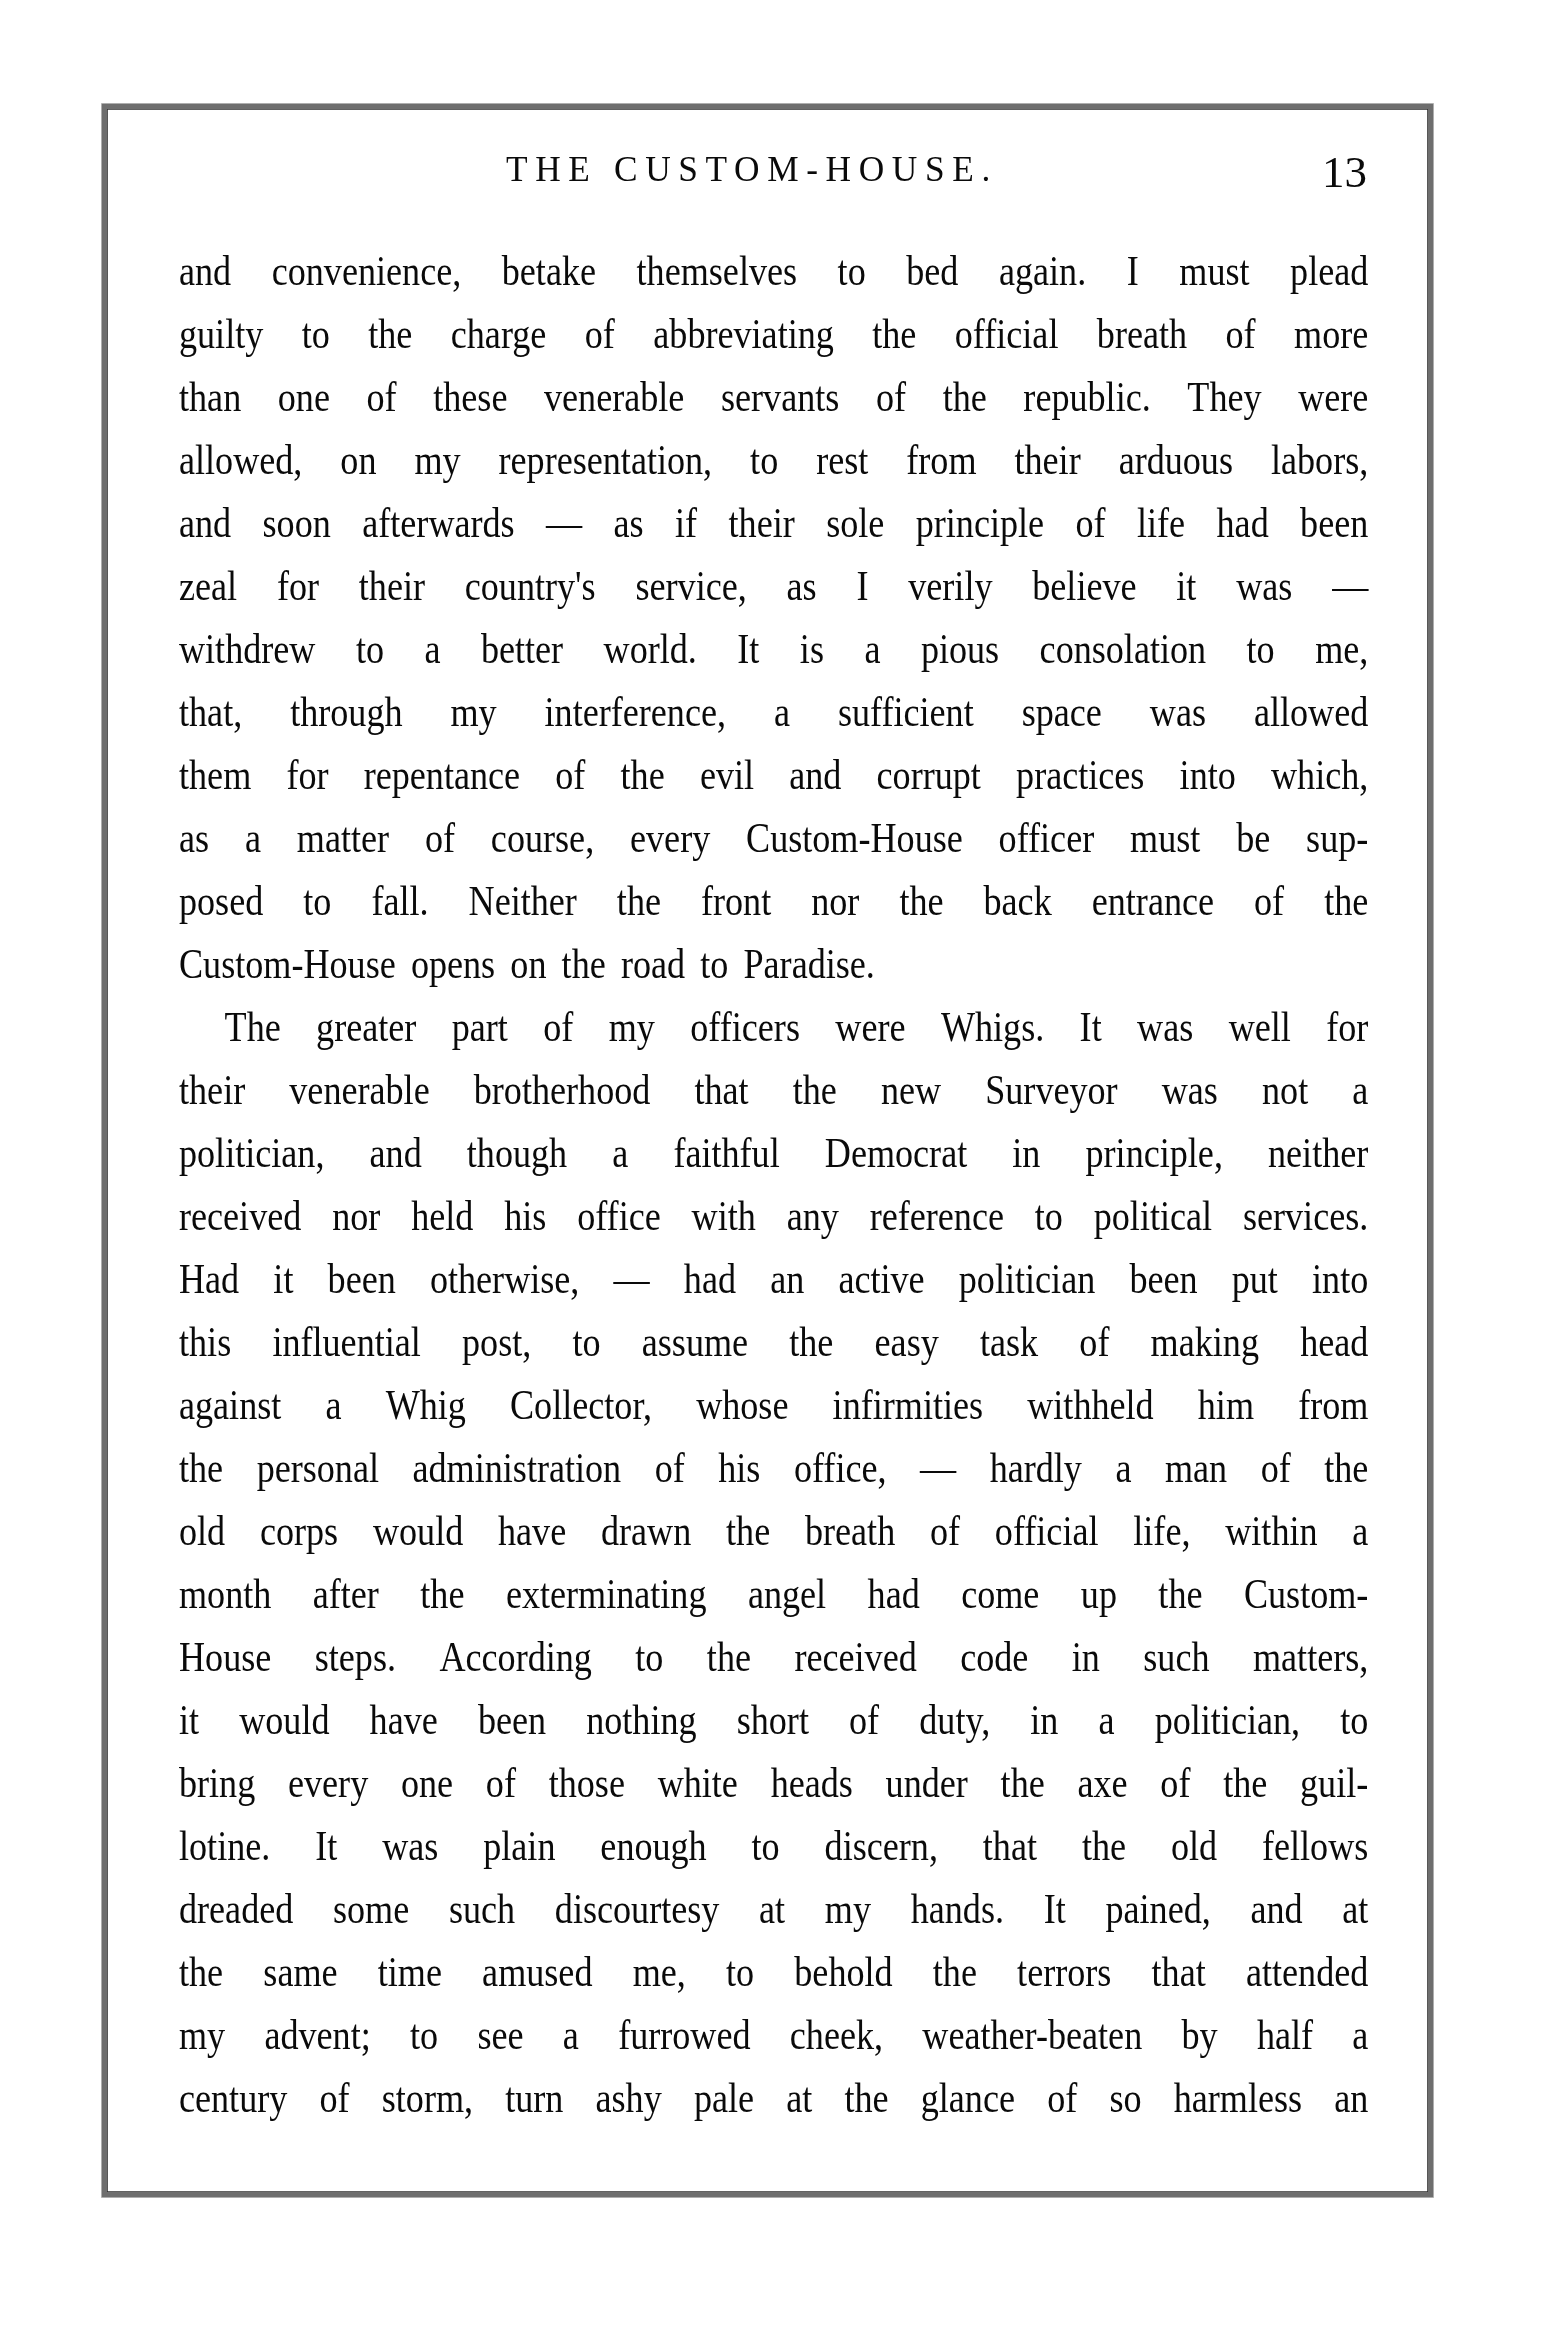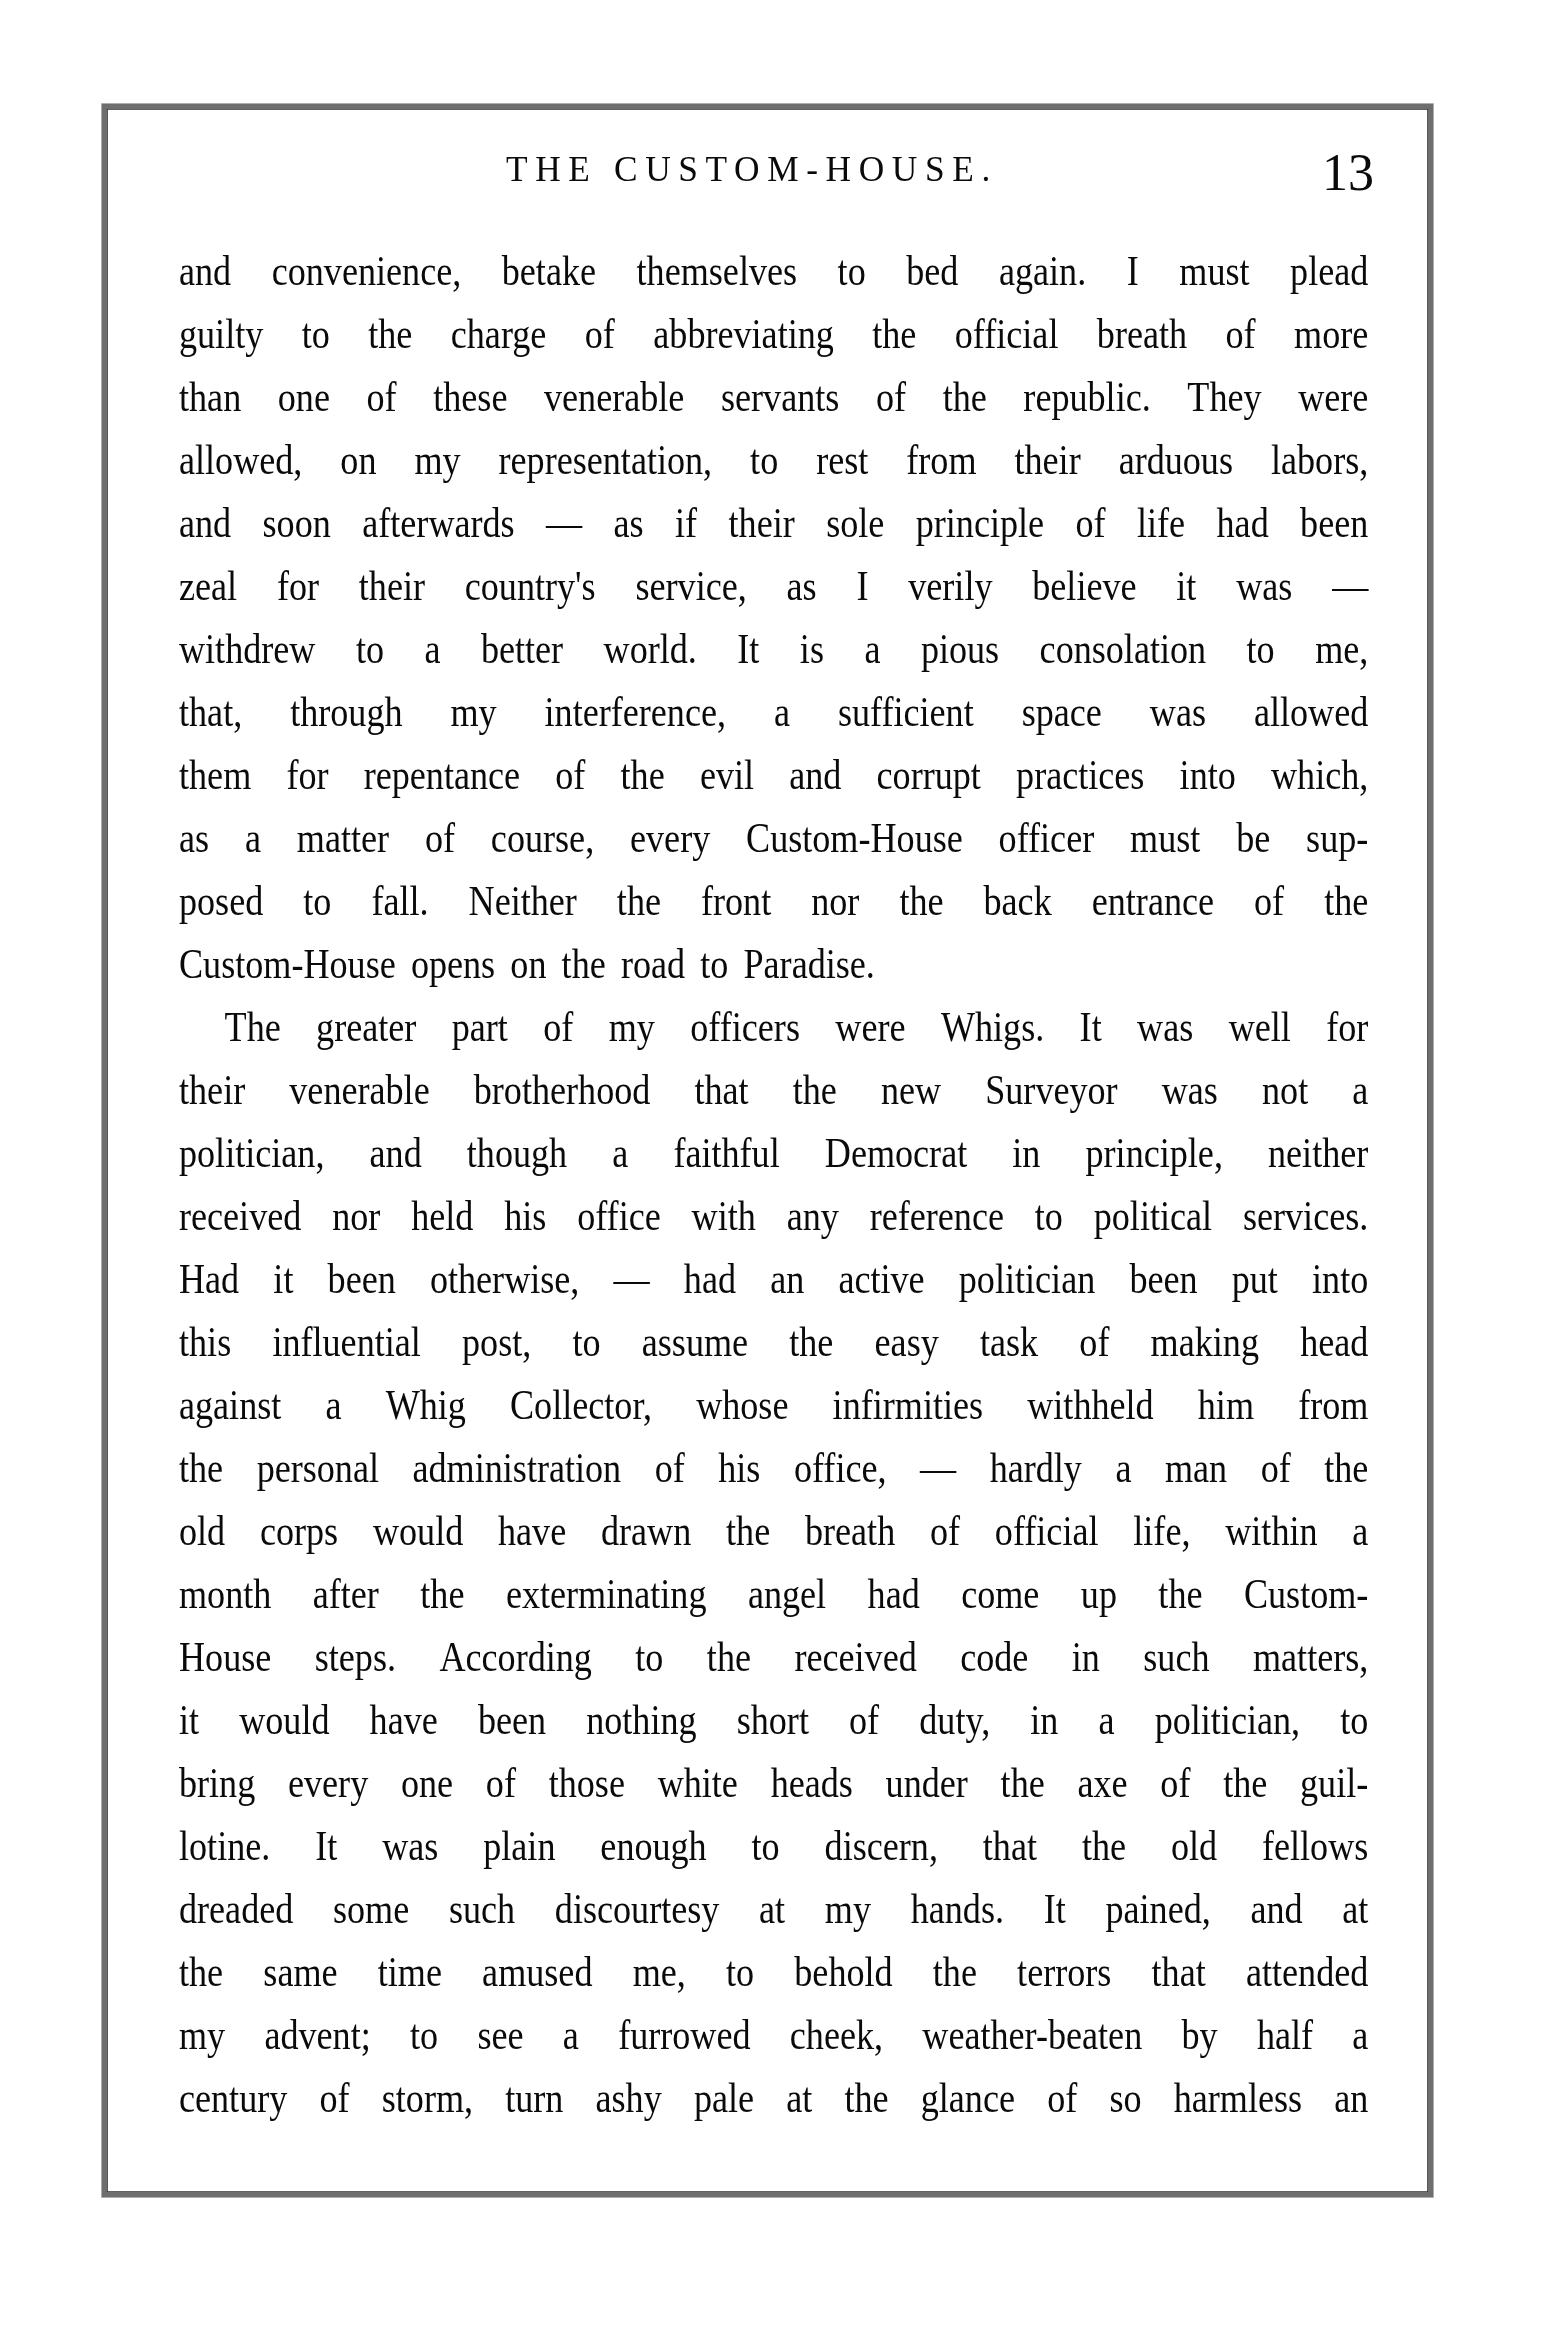--- a/index.html
+++ b/index.html
@@ -34,21 +34,21 @@
     line-height: 36px;
     letter-spacing: 7.8px;
     white-space: nowrap;
     transform: scaleX(0.98);
     transform-origin: 0 0;
   }
   .page-number {
     position: absolute;
     left: 1322px;
     top: 150px;
-    font-size: 52px;
+    font-size: 45px;
     line-height: 45px;
     white-space: nowrap;
   }
   .text-block {
     position: absolute;
     left: 179px;
     top: 240px;
     width: 1383px; 
     transform: scaleX(0.86);
     transform-origin: 0 0;

